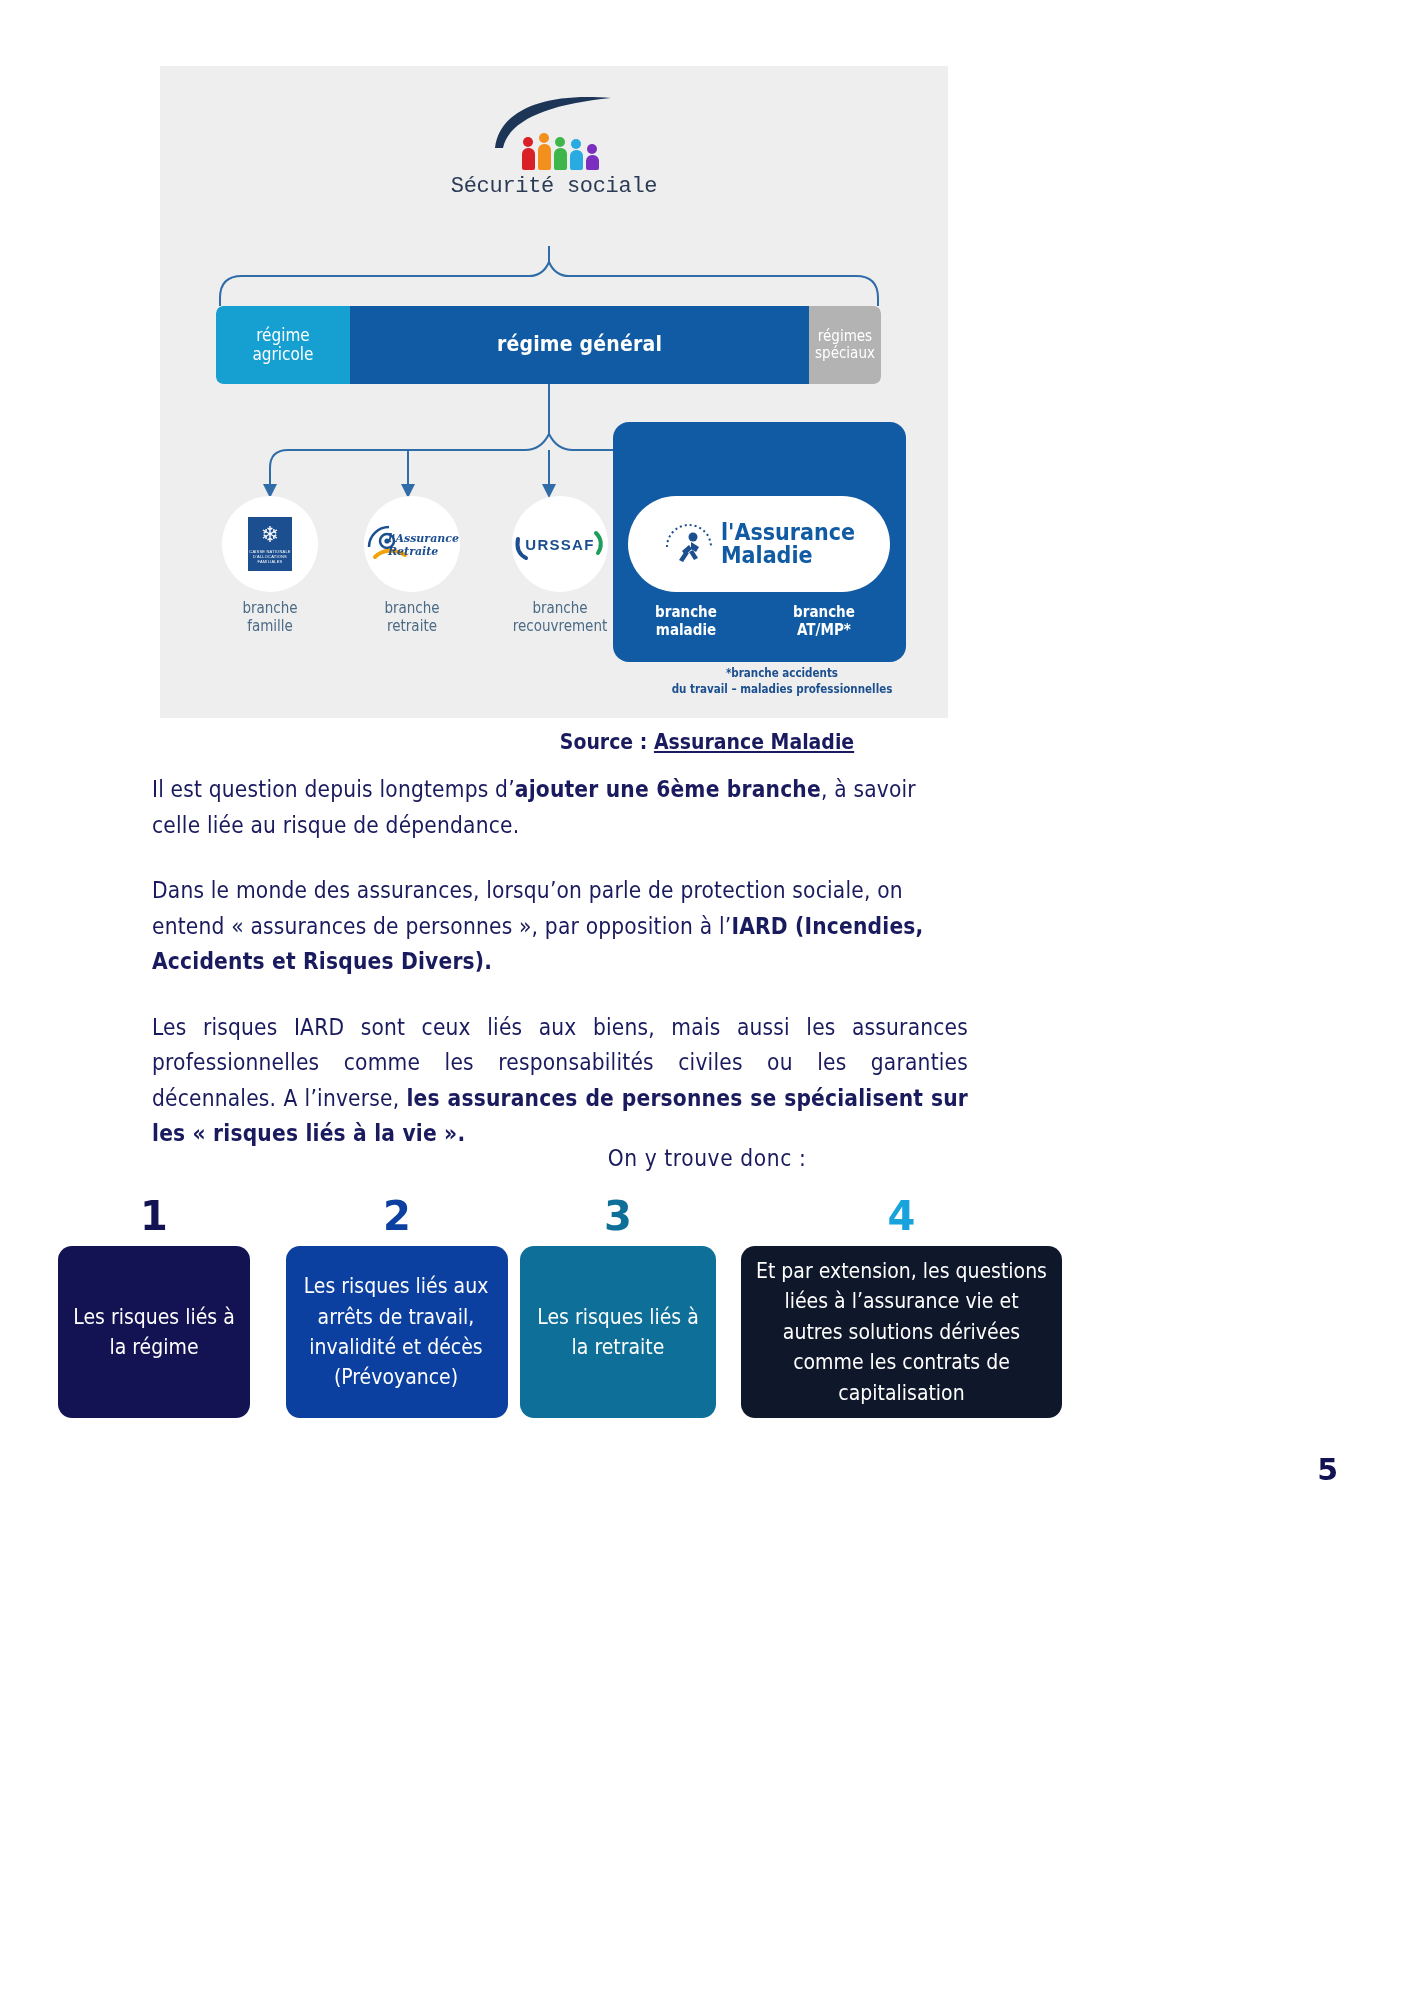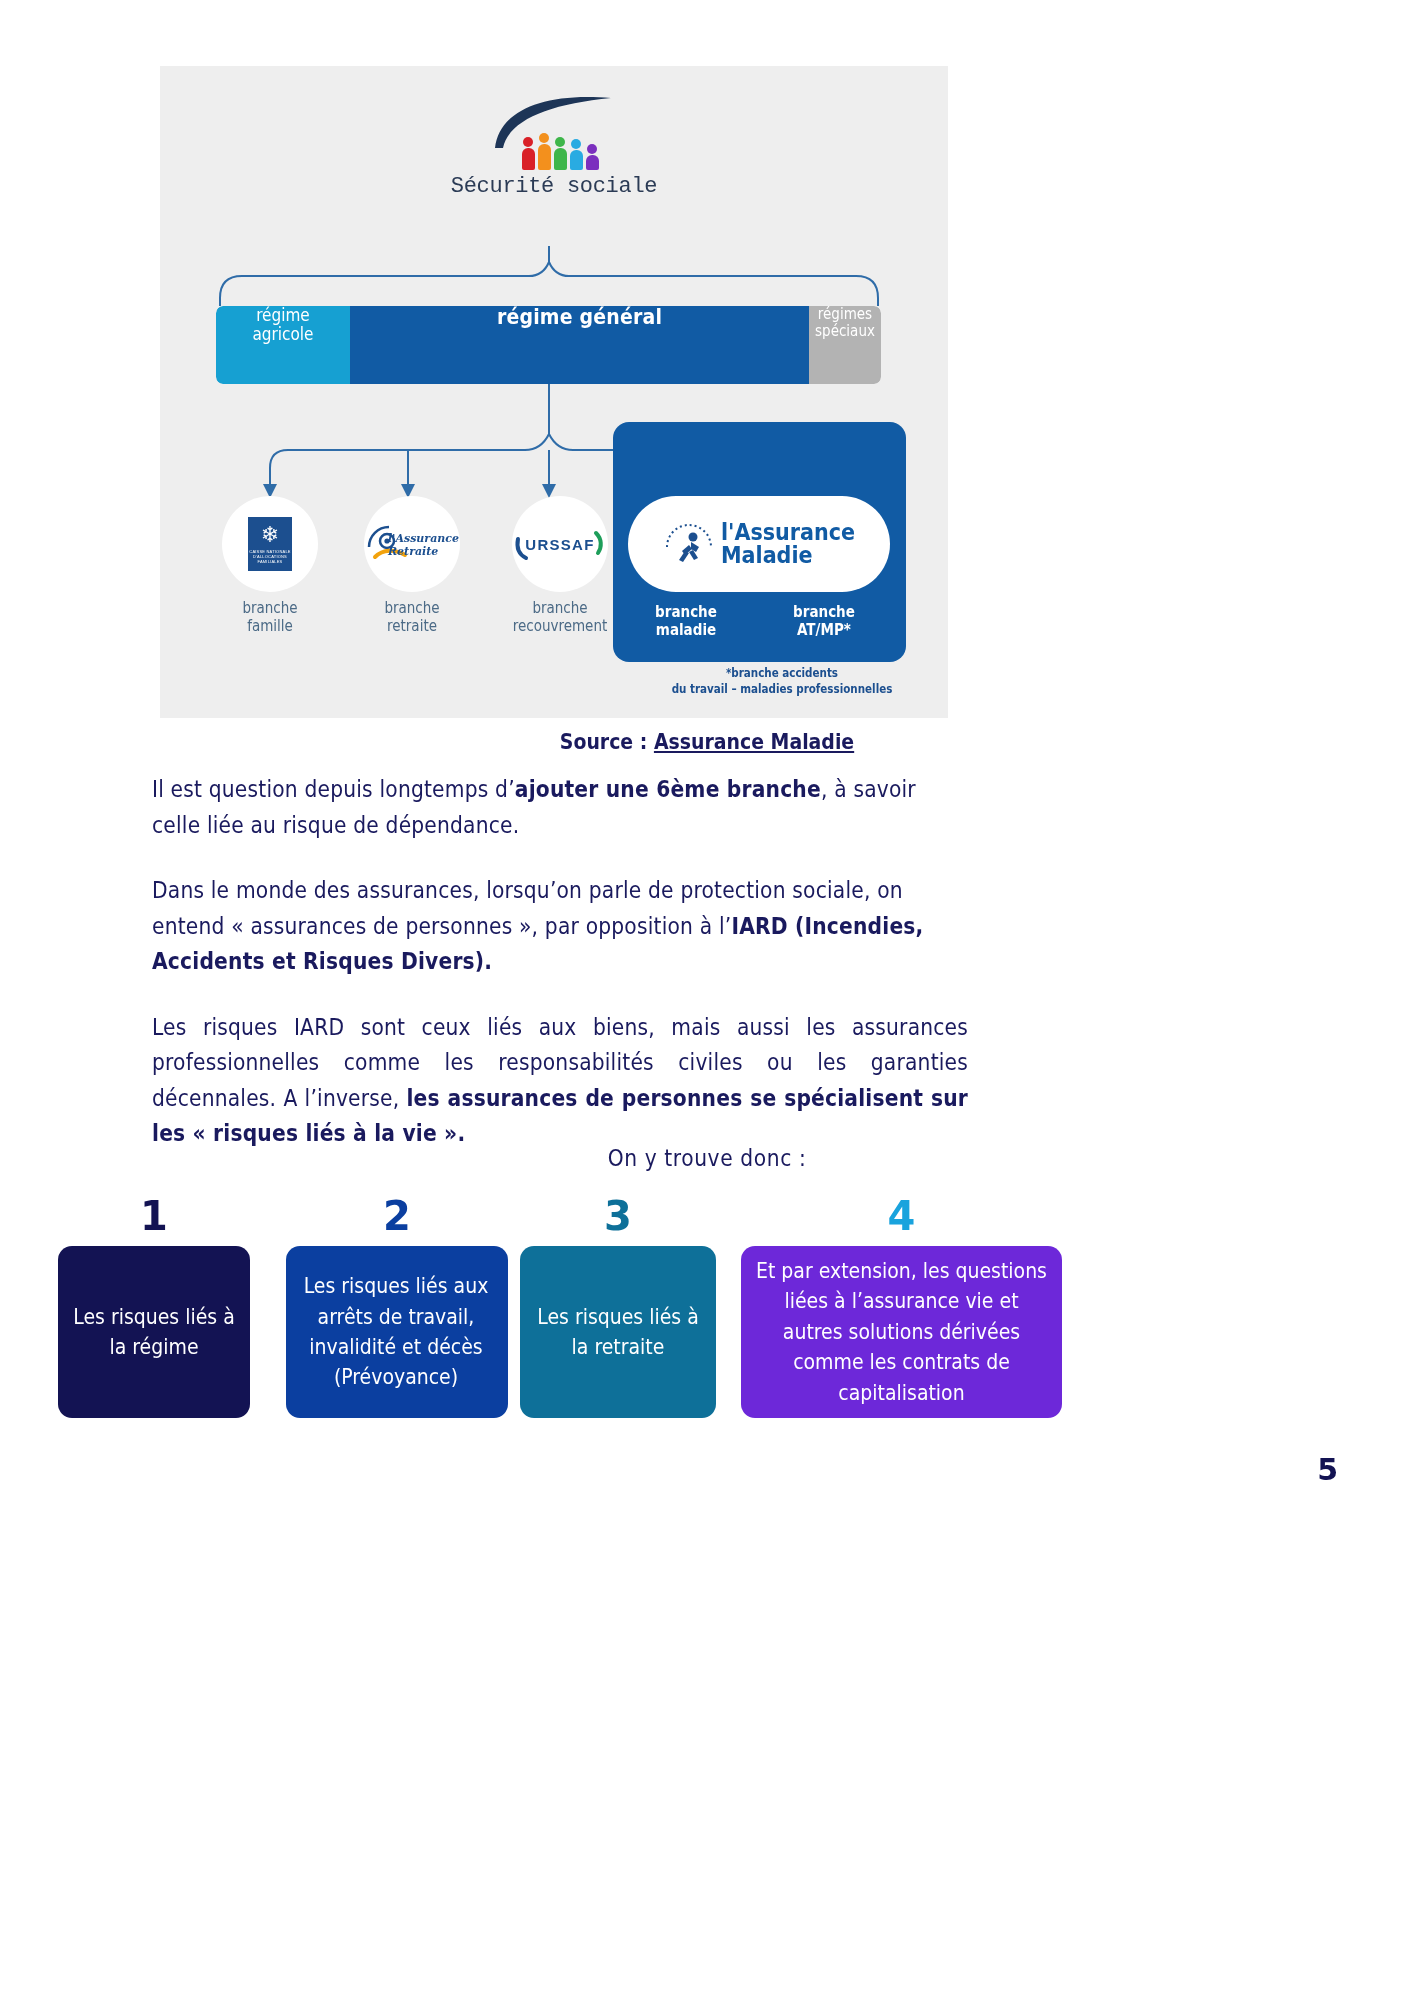--- a/index.html
+++ b/index.html
@@ -76,21 +76,21 @@
     left: 56px;
     top: 240px;
     width: 665px;
     height: 78px;
     display: flex;
     border-radius: 7px;
     overflow: hidden;
   }
   .regime-cell {
     display: flex;
-    align-items: flex-start;
+    align-items: center;
     justify-content: center;
     text-align: center;
     color: #ffffff;
     font-family: "DejaVu Sans Condensed", "Liberation Sans Narrow", "Liberation Sans", sans-serif;
     line-height: 1.12;
   }
   .reg-agricole {
     width: 134px;
     background: #16a0d2;
     font-size: 17px;
@@ -298,21 +298,21 @@
   }
 
   .col1 { left: 0px;   width: 192px; }
   .col2 { left: 228px; width: 222px; }
   .col3 { left: 462px; width: 196px; }
   .col4 { left: 683px; width: 321px; }
 
   .col1 .card-box { height: 172px; background: #131353; }
   .col2 .card-box { height: 172px; background: #0b3fa0; padding-left: 12px; }
   .col3 .card-box { height: 172px; background: #0e7099; }
-  .col4 .card-box { height: 172px; background: #6d28d9; }
+  .col4 .card-box { height: 172px; background: #0f172a; }
 
   .col1 .card-num { color: #131353; }
   .col2 .card-num { color: #0b3fa0; }
   .col3 .card-num { color: #0e7099; }
   .col4 .card-num { color: #19a3dd; }
 
   
   .page-no {
     position: absolute;
     right: 76px;

